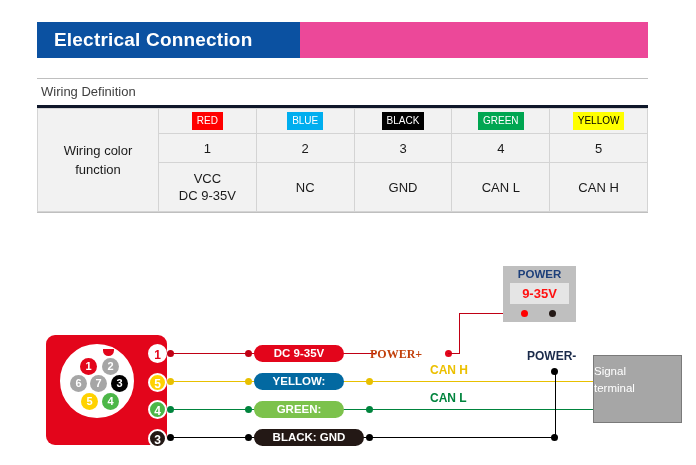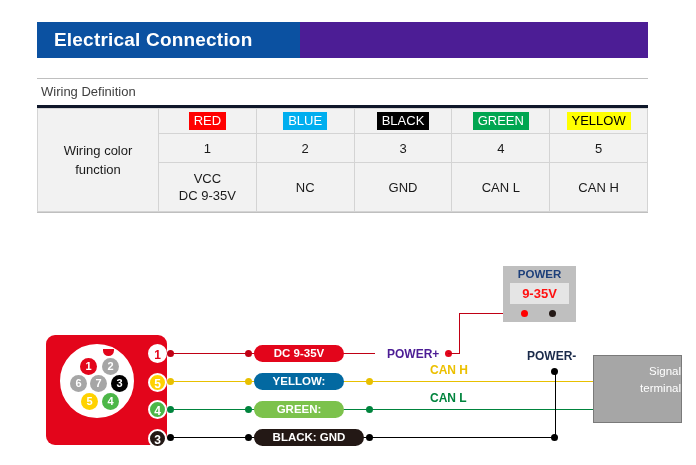--- a/index.html
+++ b/index.html
@@ -3,36 +3,36 @@
 <meta charset="utf-8">
 <style>
   html,body{margin:0;padding:0;}
   body{
     width:696px;height:465px;background:#ffffff;
     font-family:"Liberation Sans", sans-serif;
     position:relative;overflow:hidden;
   }
 
   
-  #header-banner{position:absolute;left:37px;top:22px;width:611px;height:36px;background:#4c1d95;}
+  #header-banner{position:absolute;left:37px;top:22px;width:611px;height:36px;background:#ec4899;}
   #header-blue{position:absolute;left:0;top:0;width:263px;height:36px;background:#0b51a1;}
   #header-title{position:absolute;left:17px;top:0;height:36px;line-height:36px;
     color:#ffffff;font-size:19px;font-weight:bold;letter-spacing:.2px;white-space:nowrap;}
 
   
   #table-wrap{position:absolute;left:37px;top:78px;width:611px;}
   #wiring-definition{height:26px;line-height:26px;font-size:13px;color:#404040;
     padding-left:4px;border-top:1px solid #bfbfbf;border-bottom:3px solid #0f172a;}
   table{border-collapse:collapse;width:611px;table-layout:fixed;}
   td{border:1px solid #d4d4d4;text-align:center;font-size:13px;color:#1a1a1a;background:#f2f2f2;}
   td.labelcell{background:#ffffff;width:120px;font-size:13px;line-height:19px;}
   tr.colorrow td{height:24px;background:#f2f2f2;padding:0;}
   tr.numrow td{height:26px;}
   tr.funcrow td{height:46px;line-height:17px;}
-  .chip{display:inline-block;padding:1px 5px;font-size:13px;font-weight:normal;line-height:16px;}
+  .chip{display:inline-block;padding:1px 5px;font-size:10px;font-weight:normal;line-height:16px;}
   #table-bottom-rule{position:absolute;left:37px;top:212px;width:611px;border-bottom:1px solid #bfbfbf;}
 
   
   #diagram{position:absolute;left:0;top:240px;width:696px;height:225px;}
 
   
   #sensor-body{position:absolute;left:46px;top:95px;width:121px;height:110px;
     background:#e3051b;border-radius:9px;}
   #sensor-connector{position:absolute;left:12px;top:7px;width:78px;height:78px;
     background:#ffffff;border:2.5px solid #e3051b;border-radius:50%;box-sizing:border-box;}
@@ -60,21 +60,21 @@
   
   #power-module{position:absolute;left:503px;top:26px;width:73px;height:56px;background:#bfbfbf;}
   #power-module-label{position:absolute;left:0;top:2px;width:73px;text-align:center;
     color:#1d3f7a;font-size:11.5px;font-weight:bold;}
   #power-display{position:absolute;left:7px;top:17px;width:59px;height:21px;background:#e5e5e5;}
   #power-display-value{color:#ff1010;font-size:13px;font-weight:bold;line-height:21px;text-align:center;}
 
   
   #terminal-box{position:absolute;left:593px;top:115px;width:89px;height:68px;
     background:#a6a6a6;border:1px solid #7a7a7a;box-sizing:border-box;}
-  #terminal-text{color:#ffffff;font-size:11.5px;line-height:17px;text-align:right;padding-top:7px;}
+  #terminal-text{color:#ffffff;font-size:11.5px;line-height:17px;text-align:left;padding-top:7px;}
 
   .netlabel{position:absolute;font-size:12px;font-weight:bold;white-space:nowrap;}
 </style>
 </head>
 <body>
 
 <div id="header-banner">
   <div id="header-blue"></div>
   <div id="header-title">Electrical Connection</div>
 </div>
@@ -133,21 +133,21 @@
 
   <div class="callout" style="left: 148px; top: 104px; background: rgb(255, 255, 255); color: rgb(227, 5, 27);">1</div>
   <div class="callout" style="left: 148px; top: 133px; background: rgb(255, 210, 0); color: rgb(255, 255, 255);">5</div>
   <div class="callout" style="left: 148px; top: 160px; background: rgb(76, 183, 72); color: rgb(255, 255, 255);">4</div>
   <div class="callout" style="left: 148px; top: 189px; background: rgb(35, 24, 21); color: rgb(255, 255, 255);">3</div>
 
   <div class="wire" style="left:170px;top:113px;width:205px;border-top-color:#c00014;"></div>
   <div class="dot" style="left:167px;top:110px;background:#c00014;"></div>
   <div class="dot" style="left:245px;top:110px;background:#c00014;"></div>
   <div class="pill" style="left:254px;top:105px;width:90px;background:#e3051b;">DC 9-35V</div>
-  <div class="netlabel" style="left:387px;top:107px;color:#4c1d95;">POWER+</div>
+  <div class="netlabel" style="left:370px;top:107px;color:#c2410c;font-family:Liberation Serif, serif;">POWER+</div>
   <div class="dot" style="left:445px;top:110px;background:#e3051b;"></div>
   <div class="wire" style="left:448px;top:113px;width:12px;border-top-color:#c00014;"></div>
   <div class="vwire" style="left:459px;top:73px;height:41px;border-left-color:#c00014;"></div>
   <div class="wire" style="left:459px;top:73px;width:62px;border-top-color:#c00014;"></div>
 
   <div class="wire" style="left:170px;top:141px;width:425px;border-top-color:#e8c000;"></div>
   <div class="dot" style="left:167px;top:138px;background:#e8c000;"></div>
   <div class="dot" style="left:245px;top:138px;background:#e8c000;"></div>
   <div class="pill" style="left:254px;top:133px;width:90px;background:#0369a1;">YELLOW:</div>
   <div class="dot" style="left:366px;top:138px;background:#e8c000;"></div>

